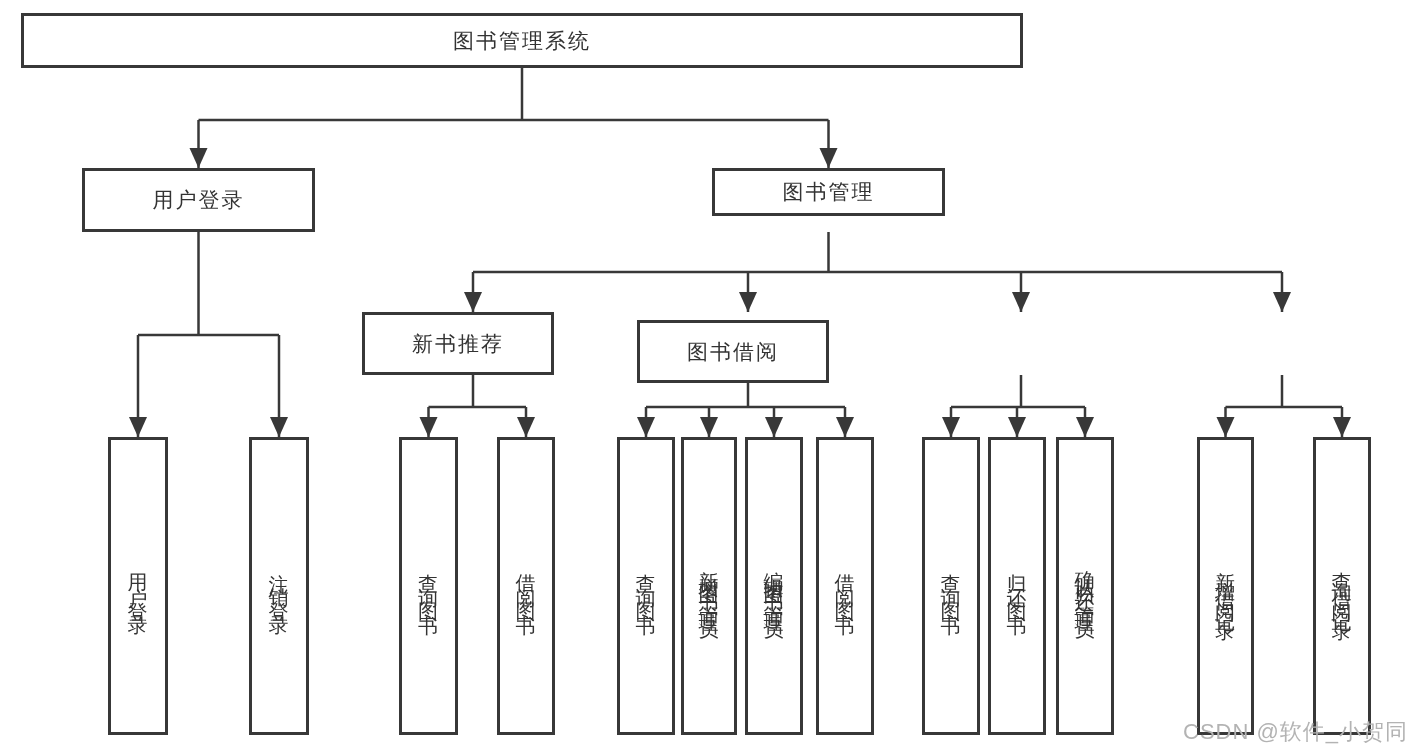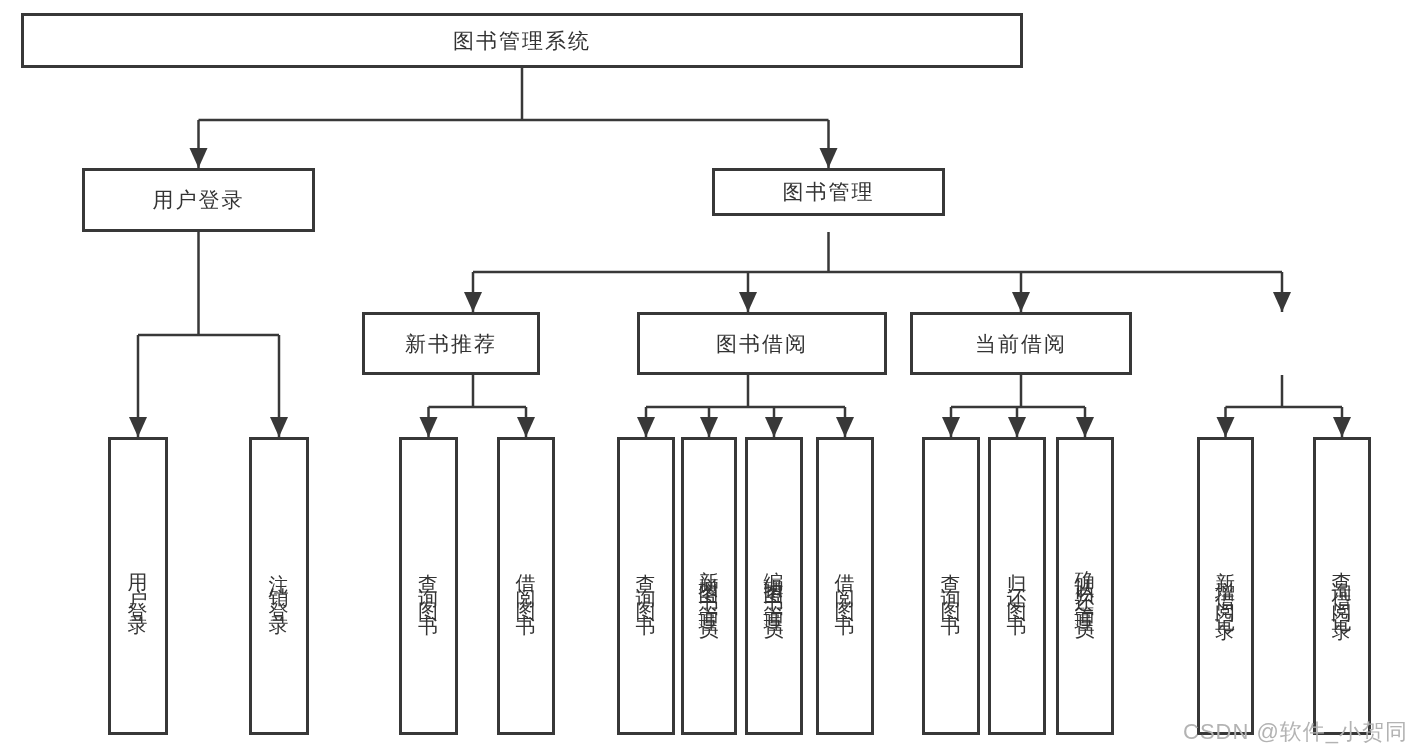--- a/index.html
+++ b/index.html
@@ -91,28 +91,25 @@
     <span class="lbl">图书管理系统</span>
   </div>
 
   <div class="node h" style="left:82px;top:168px;width:233px;height:64px">
     <span class="lbl">用户登录</span>
   </div>
   <div class="node h" style="left:712px;top:168px;width:233px;height:48px">
     <span class="lbl">图书管理</span>
   </div>
 
-  <div class="node h" style="left:362px;top:312px;width:178px;height:63px">
+  <div class="node h" style="left:362px;top:312px;width:192px;height:63px">
     <span class="lbl">新书推荐</span>
   </div>
-  <div class="node h" style="left:637px;top:312px;width:250px;height:63px">
+  <div class="node h" style="left:637px;top:320px;width:192px;height:63px">
     <span class="lbl">图书借阅</span>
-  </div>
-  <div class="node h" style="left:910px;top:312px;width:222px;height:63px">
-    <span class="lbl">当前借阅</span>
   </div>
 
   <div class="node v sp-a" style="left:108px;top:437px;width:60px;height:298px">
     <span class="lbl">用户登录</span>
   </div>
   <div class="node v sp-a" style="left:249px;top:437px;width:60px;height:298px">
     <span class="lbl">注销登录</span>
   </div>
 
   <div class="node v sp-a" style="left:399px;top:437px;width:59px;height:298px">

